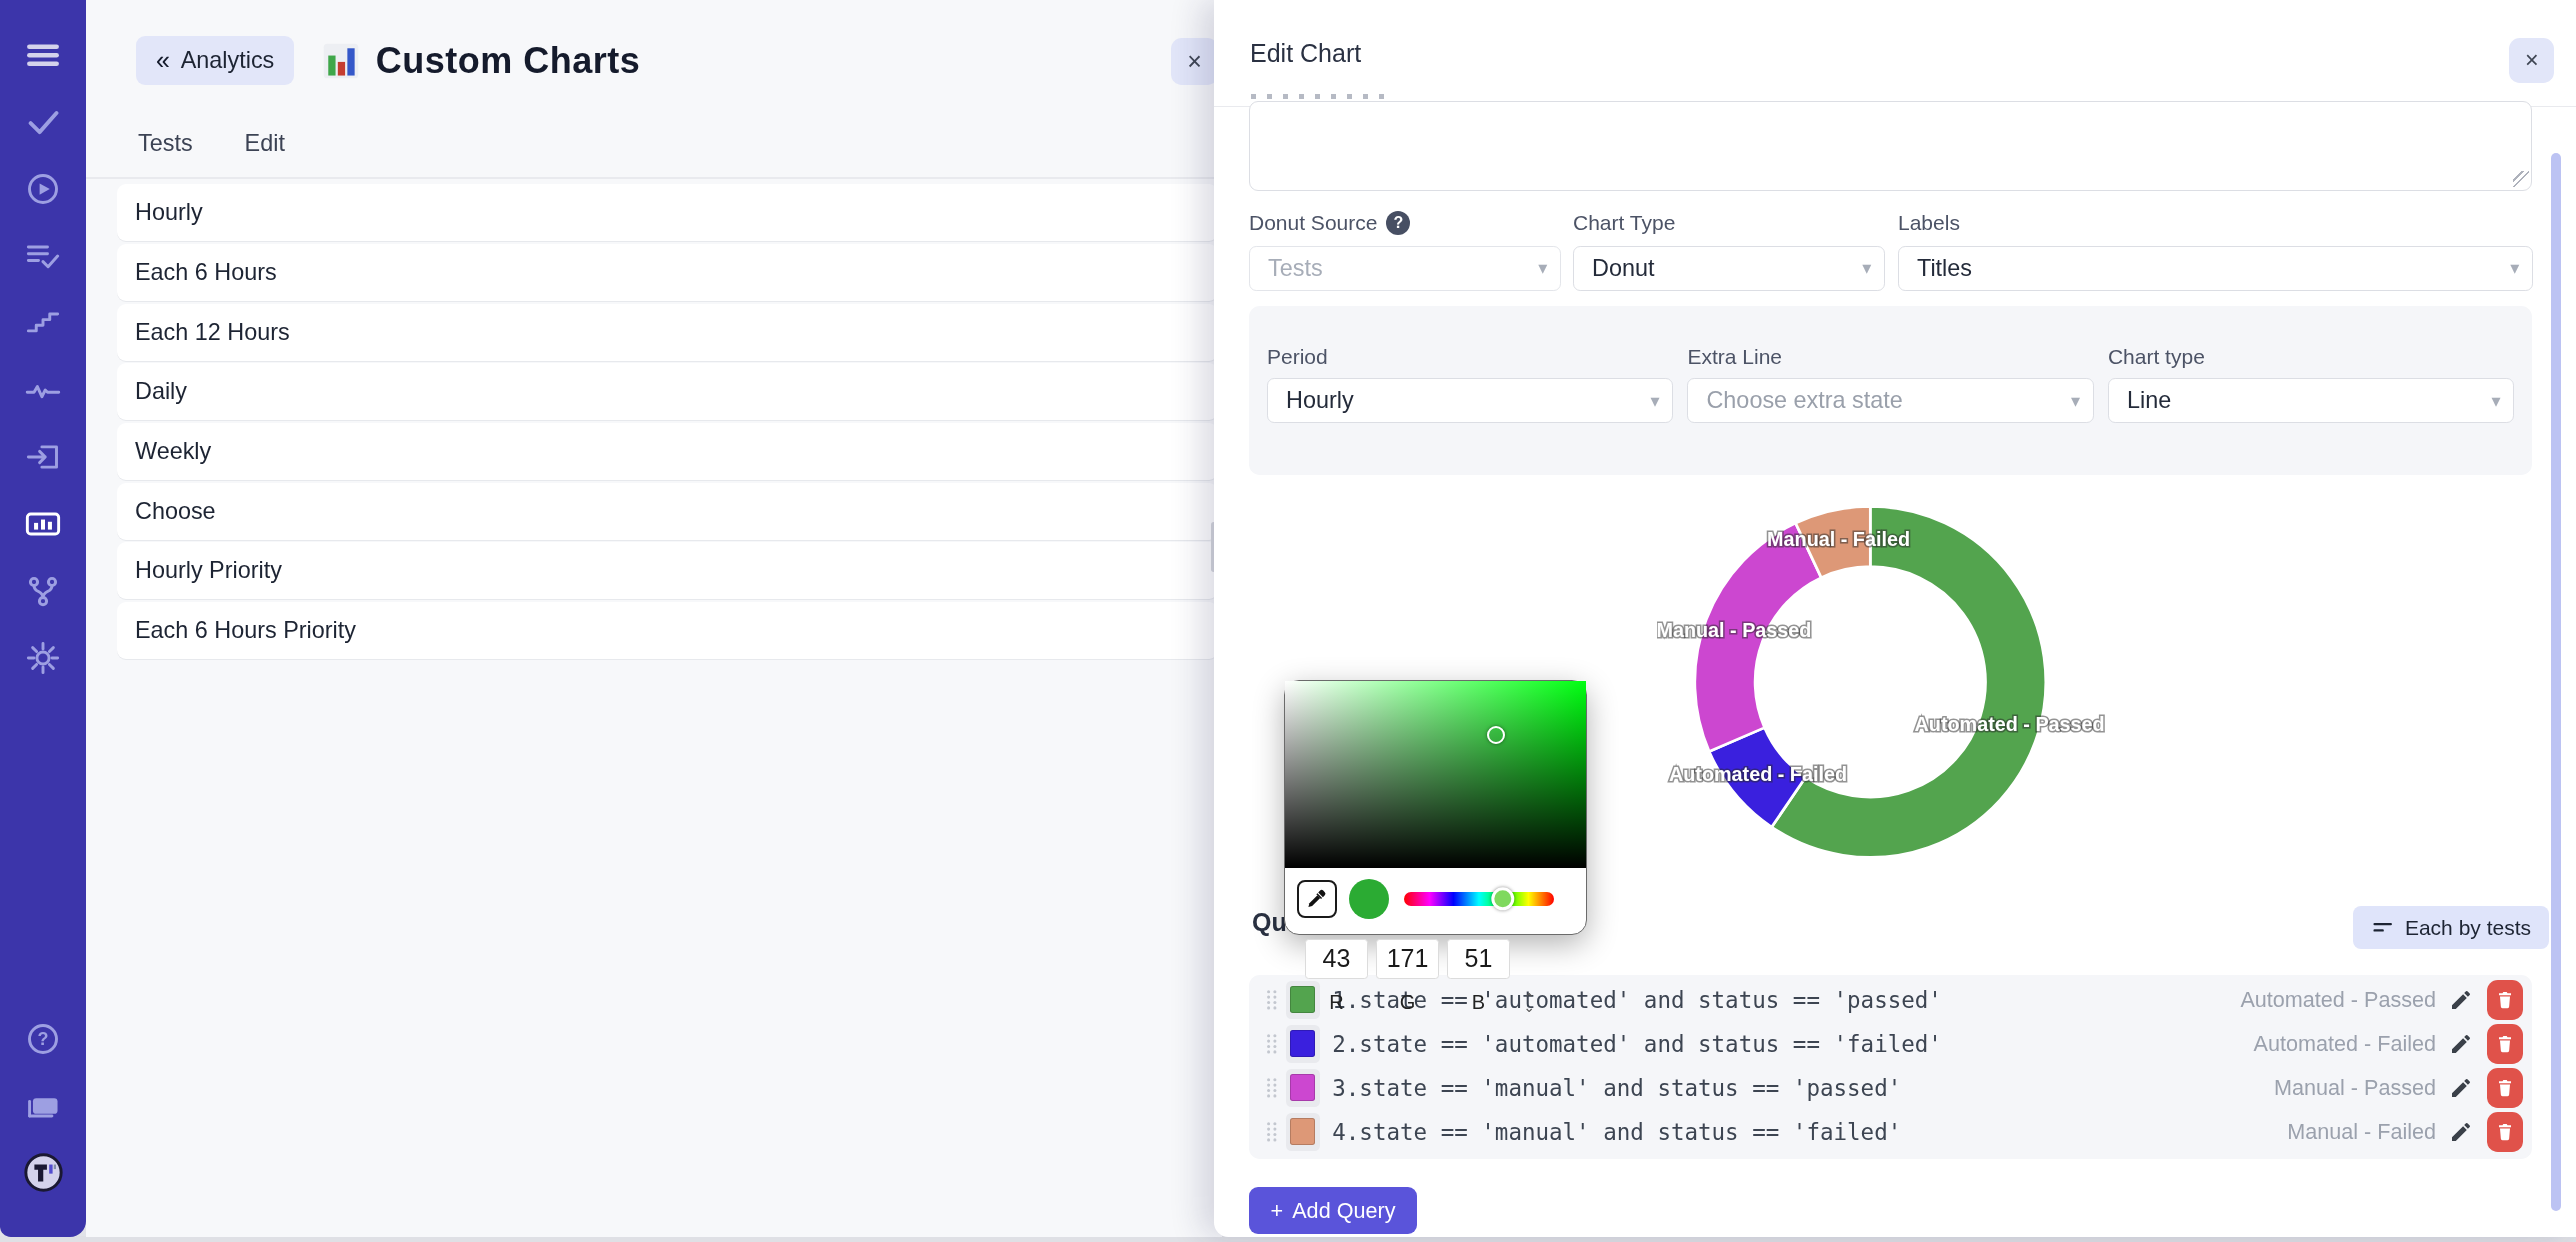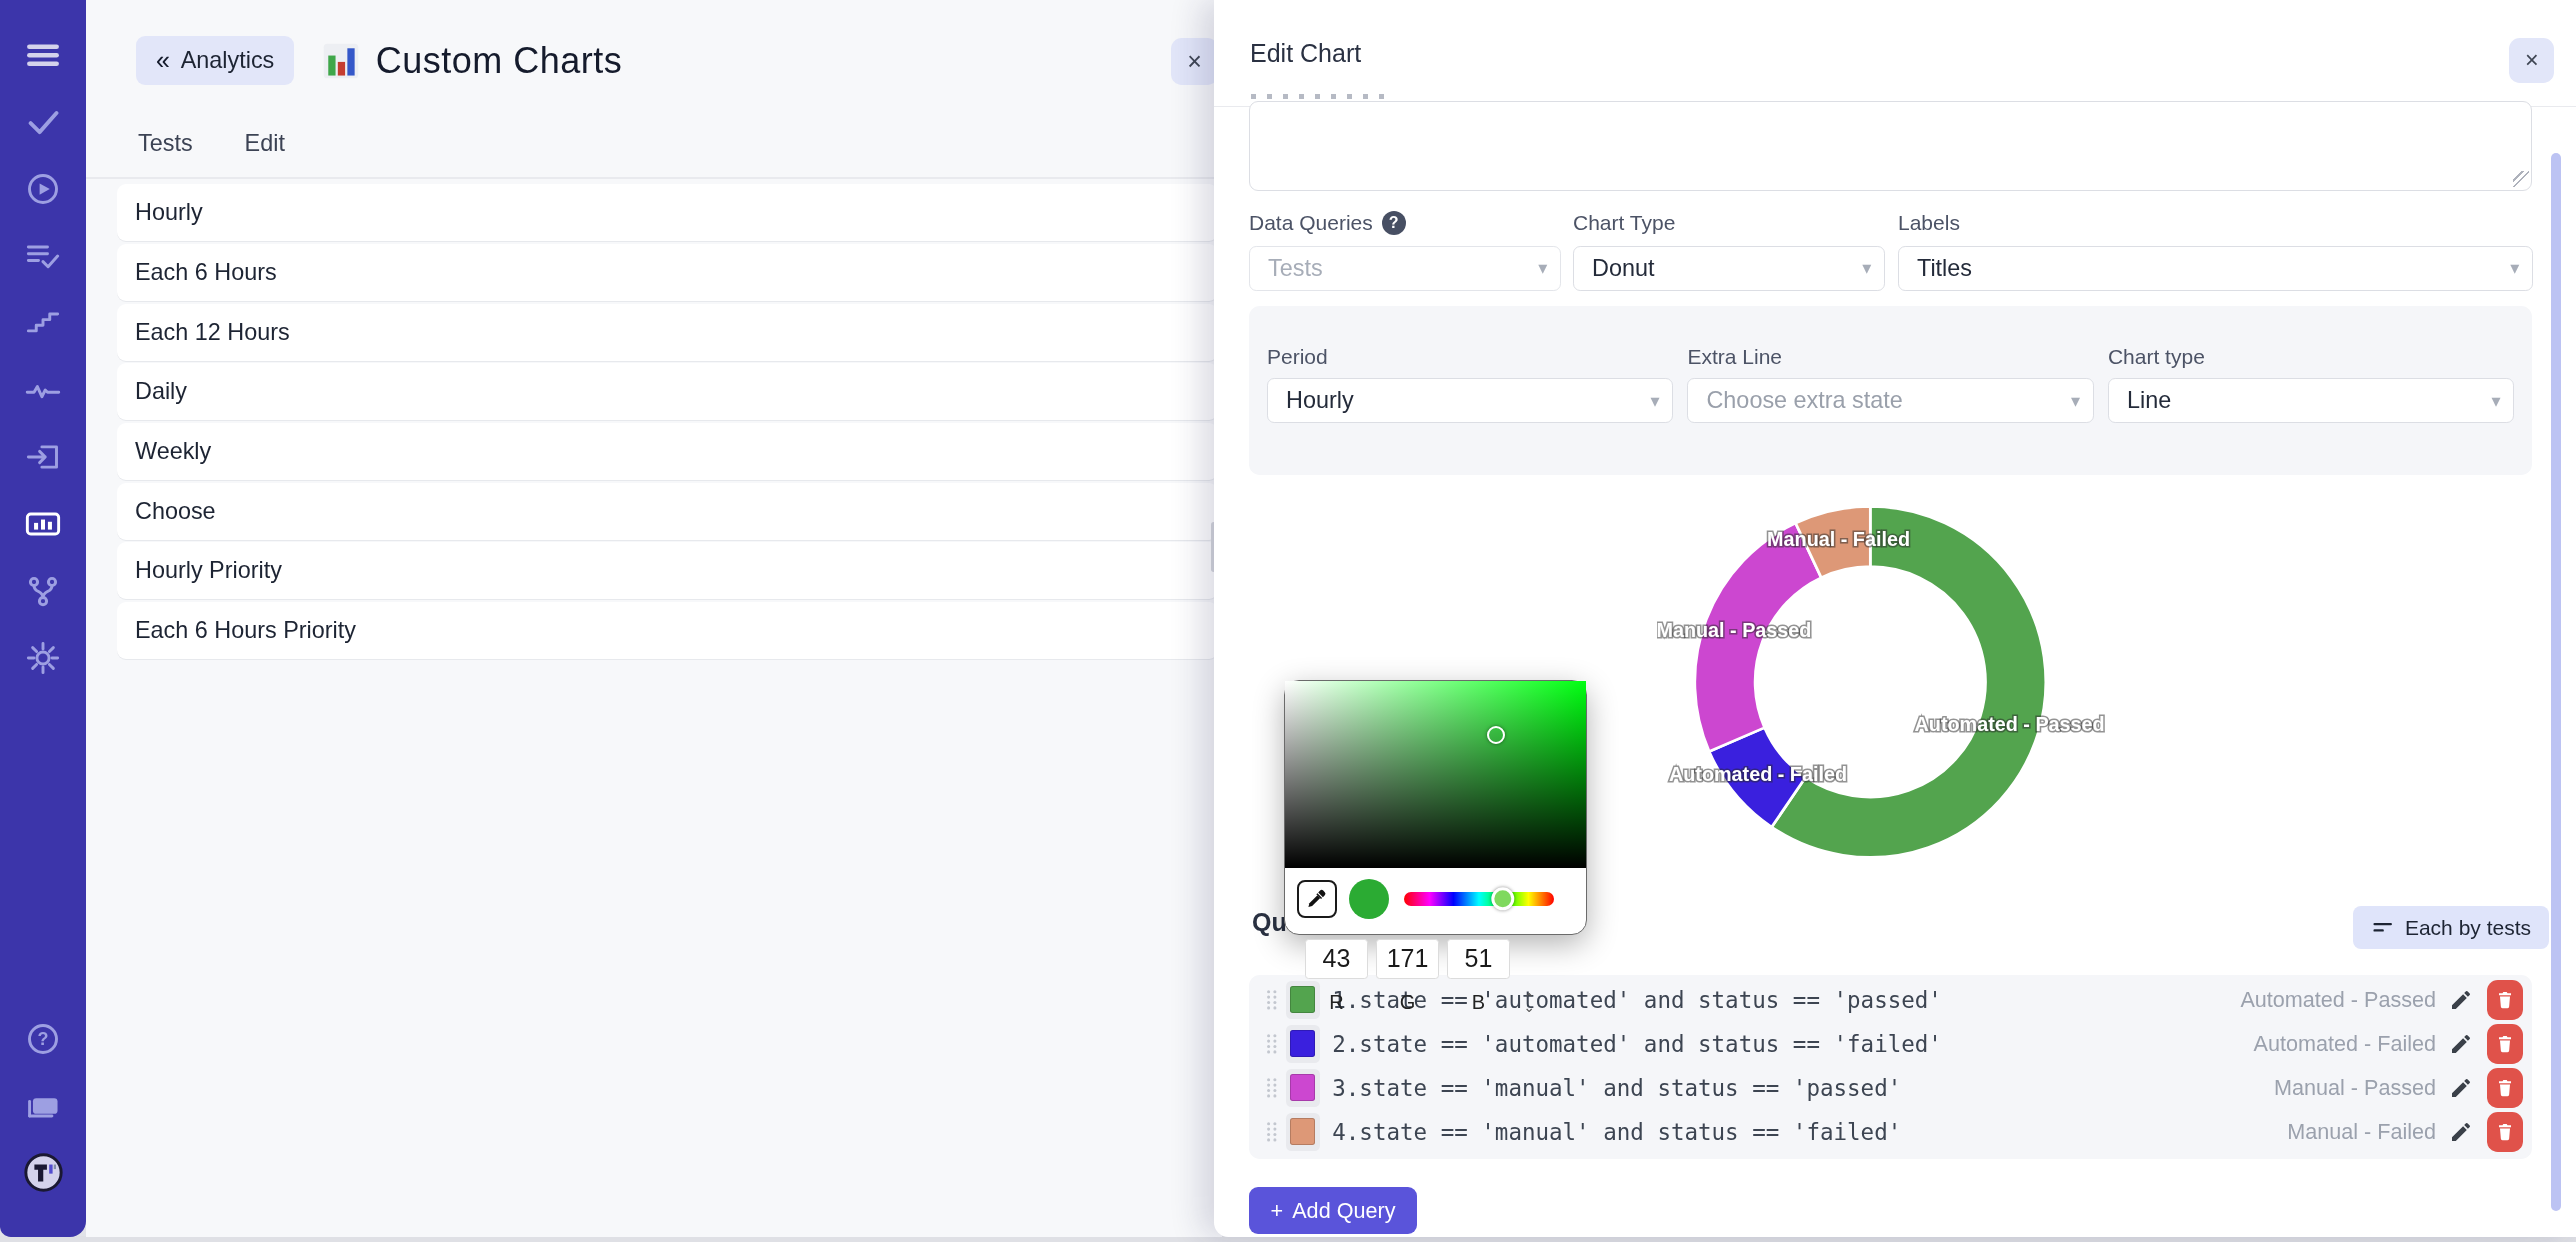--- a/index.html
+++ b/index.html
@@ -12,21 +12,21 @@
 .sb-icon svg{display:block}
 .sb-icon.active{opacity:1}
 .sb-spacer{flex:1}
 
 
 .left-panel{position:absolute;left:86px;top:0;width:1136px;height:1237px;background:#f7f8fa;z-index:10}
 .lp-header{display:flex;align-items:center;padding:36px 0 0 50px}
 .btn-back{background:#e2e6f9;border:none;border-radius:9px;height:49px;padding:0 20px;font-size:23.4px;color:#1d2433;display:inline-flex;align-items:center;gap:10.8px;cursor:pointer;font-family:inherit}
 .btn-back .chev{font-size:25px;color:#141a2b}
 .lp-title-wrap{display:flex;align-items:center;gap:14.4px;margin-left:27px}
-.lp-title{font-size:36px;font-weight:normal;color:#151b2c;letter-spacing:0.5px}
+.lp-title{font-size:36px;font-weight:bold;color:#151b2c;letter-spacing:0.5px}
 .lp-close{position:absolute;left:1085px;top:38px;width:47px;height:47px;border-radius:10.8px;background:#e2e6f9;border:none;font-size:25px;color:#3f4654;display:flex;align-items:center;justify-content:center;cursor:pointer}
 .tabs{display:flex;gap:52px;padding-left:52px;margin-top:45px;font-size:23.4px;color:#3c4354}
 .tab{cursor:pointer;padding-bottom:20px}
 .tabs-divider{height:1.8px;background:#e9eaee;width:100%}
 .chart-rows{padding:5.4px 3.6px 0 31px}
 .chart-row{height:57px;background:#fff;border-radius:9px;margin-bottom:2.7px;display:flex;align-items:center;padding-left:18px;font-size:23.4px;color:#1d2433;box-shadow:0 0.9px 0 rgba(30,40,70,.07);cursor:pointer}
 .list-scroll{position:absolute;right:5.4px;top:522px;width:5.4px;height:50px;background:#d7d9de;border-radius:2.7px}
 
 
 .right-panel{position:absolute;left:1214px;top:0;width:1362px;height:1237px;background:#fff;box-shadow:-12.6px 0 32px rgba(30,34,80,.16);border-radius:0 0 0 14.4px;z-index:20}
@@ -249,21 +249,21 @@
   </div>
   <button class="rp-close">×</button>
 
   <div class="clipped-label"></div>
   <textarea class="rp-textarea" style=""></textarea>
   <div class="resize-grip"></div>
 
   <div class="fields-row">
     <div class="f-ds">
       <div class="field-label">
-        <span>Data Queries</span>
+        <span>Donut Source</span>
         <span class="help-badge">?</span>
       </div>
       <div class="sel disabled">
         <span>Tests</span>
         <span class="sel-arrow">▾</span>
       </div>
     </div>
     <div class="f-ct">
       <div class="field-label">
         <span>Chart Type</span>

